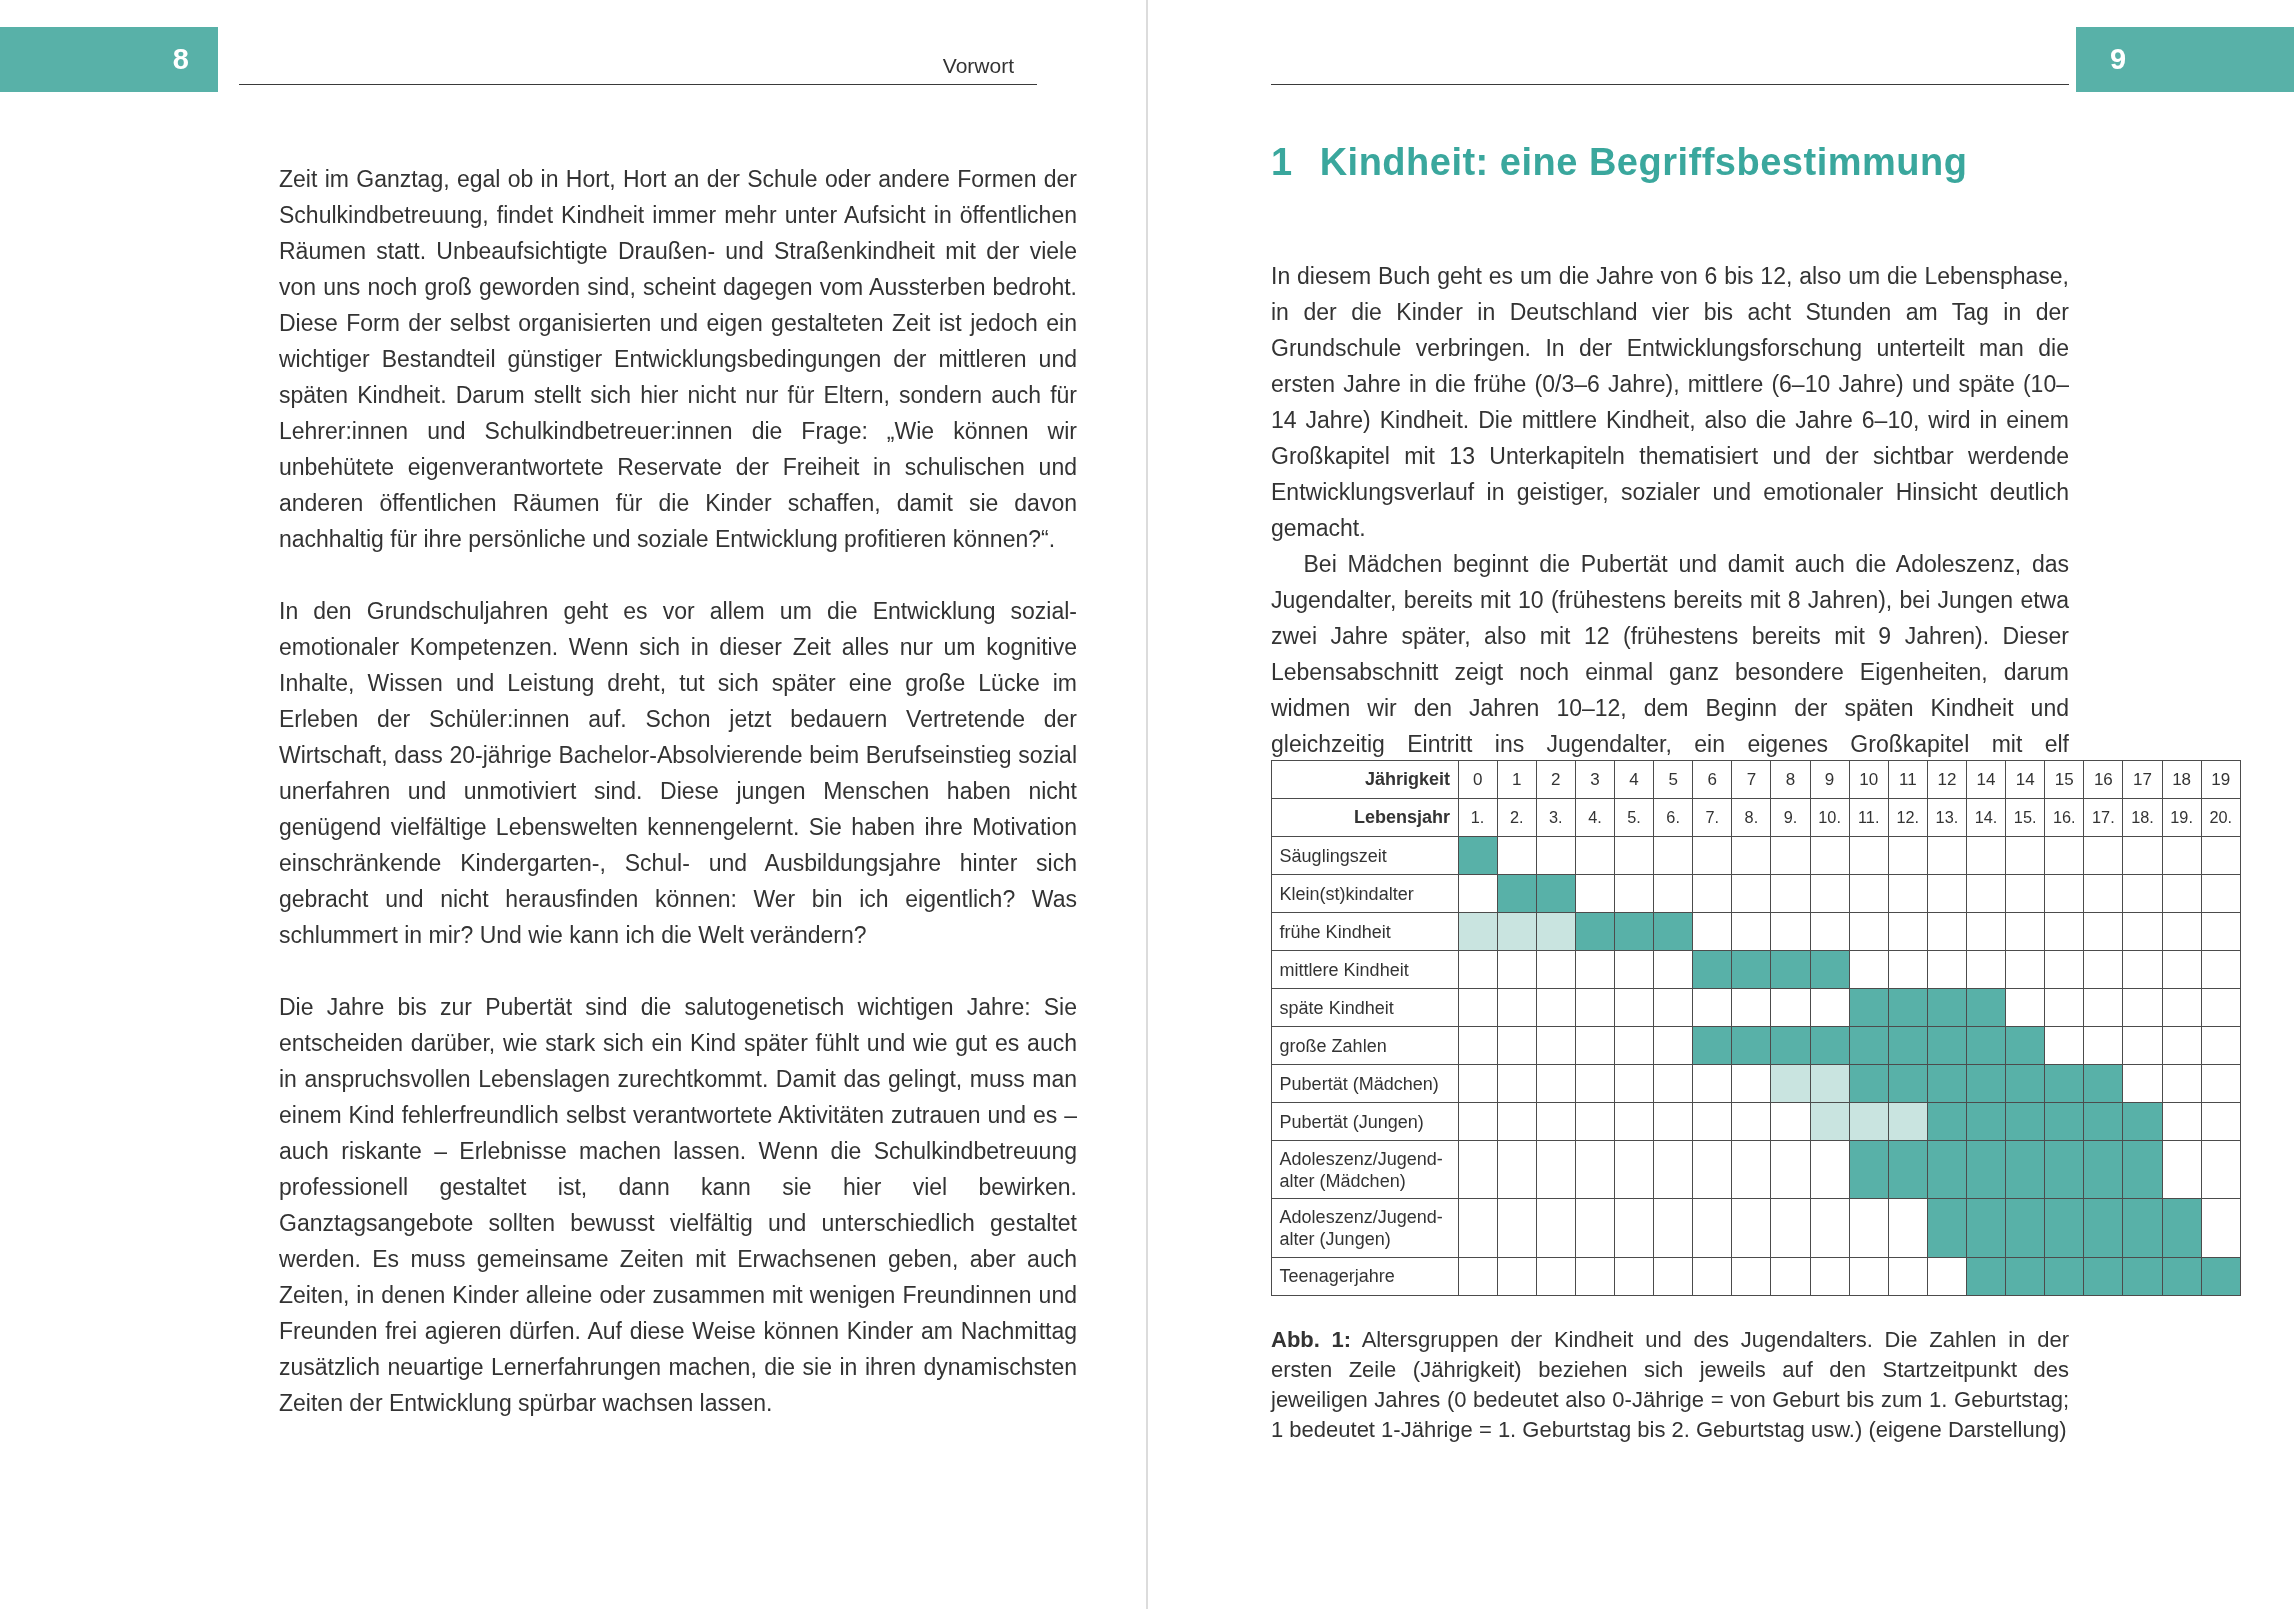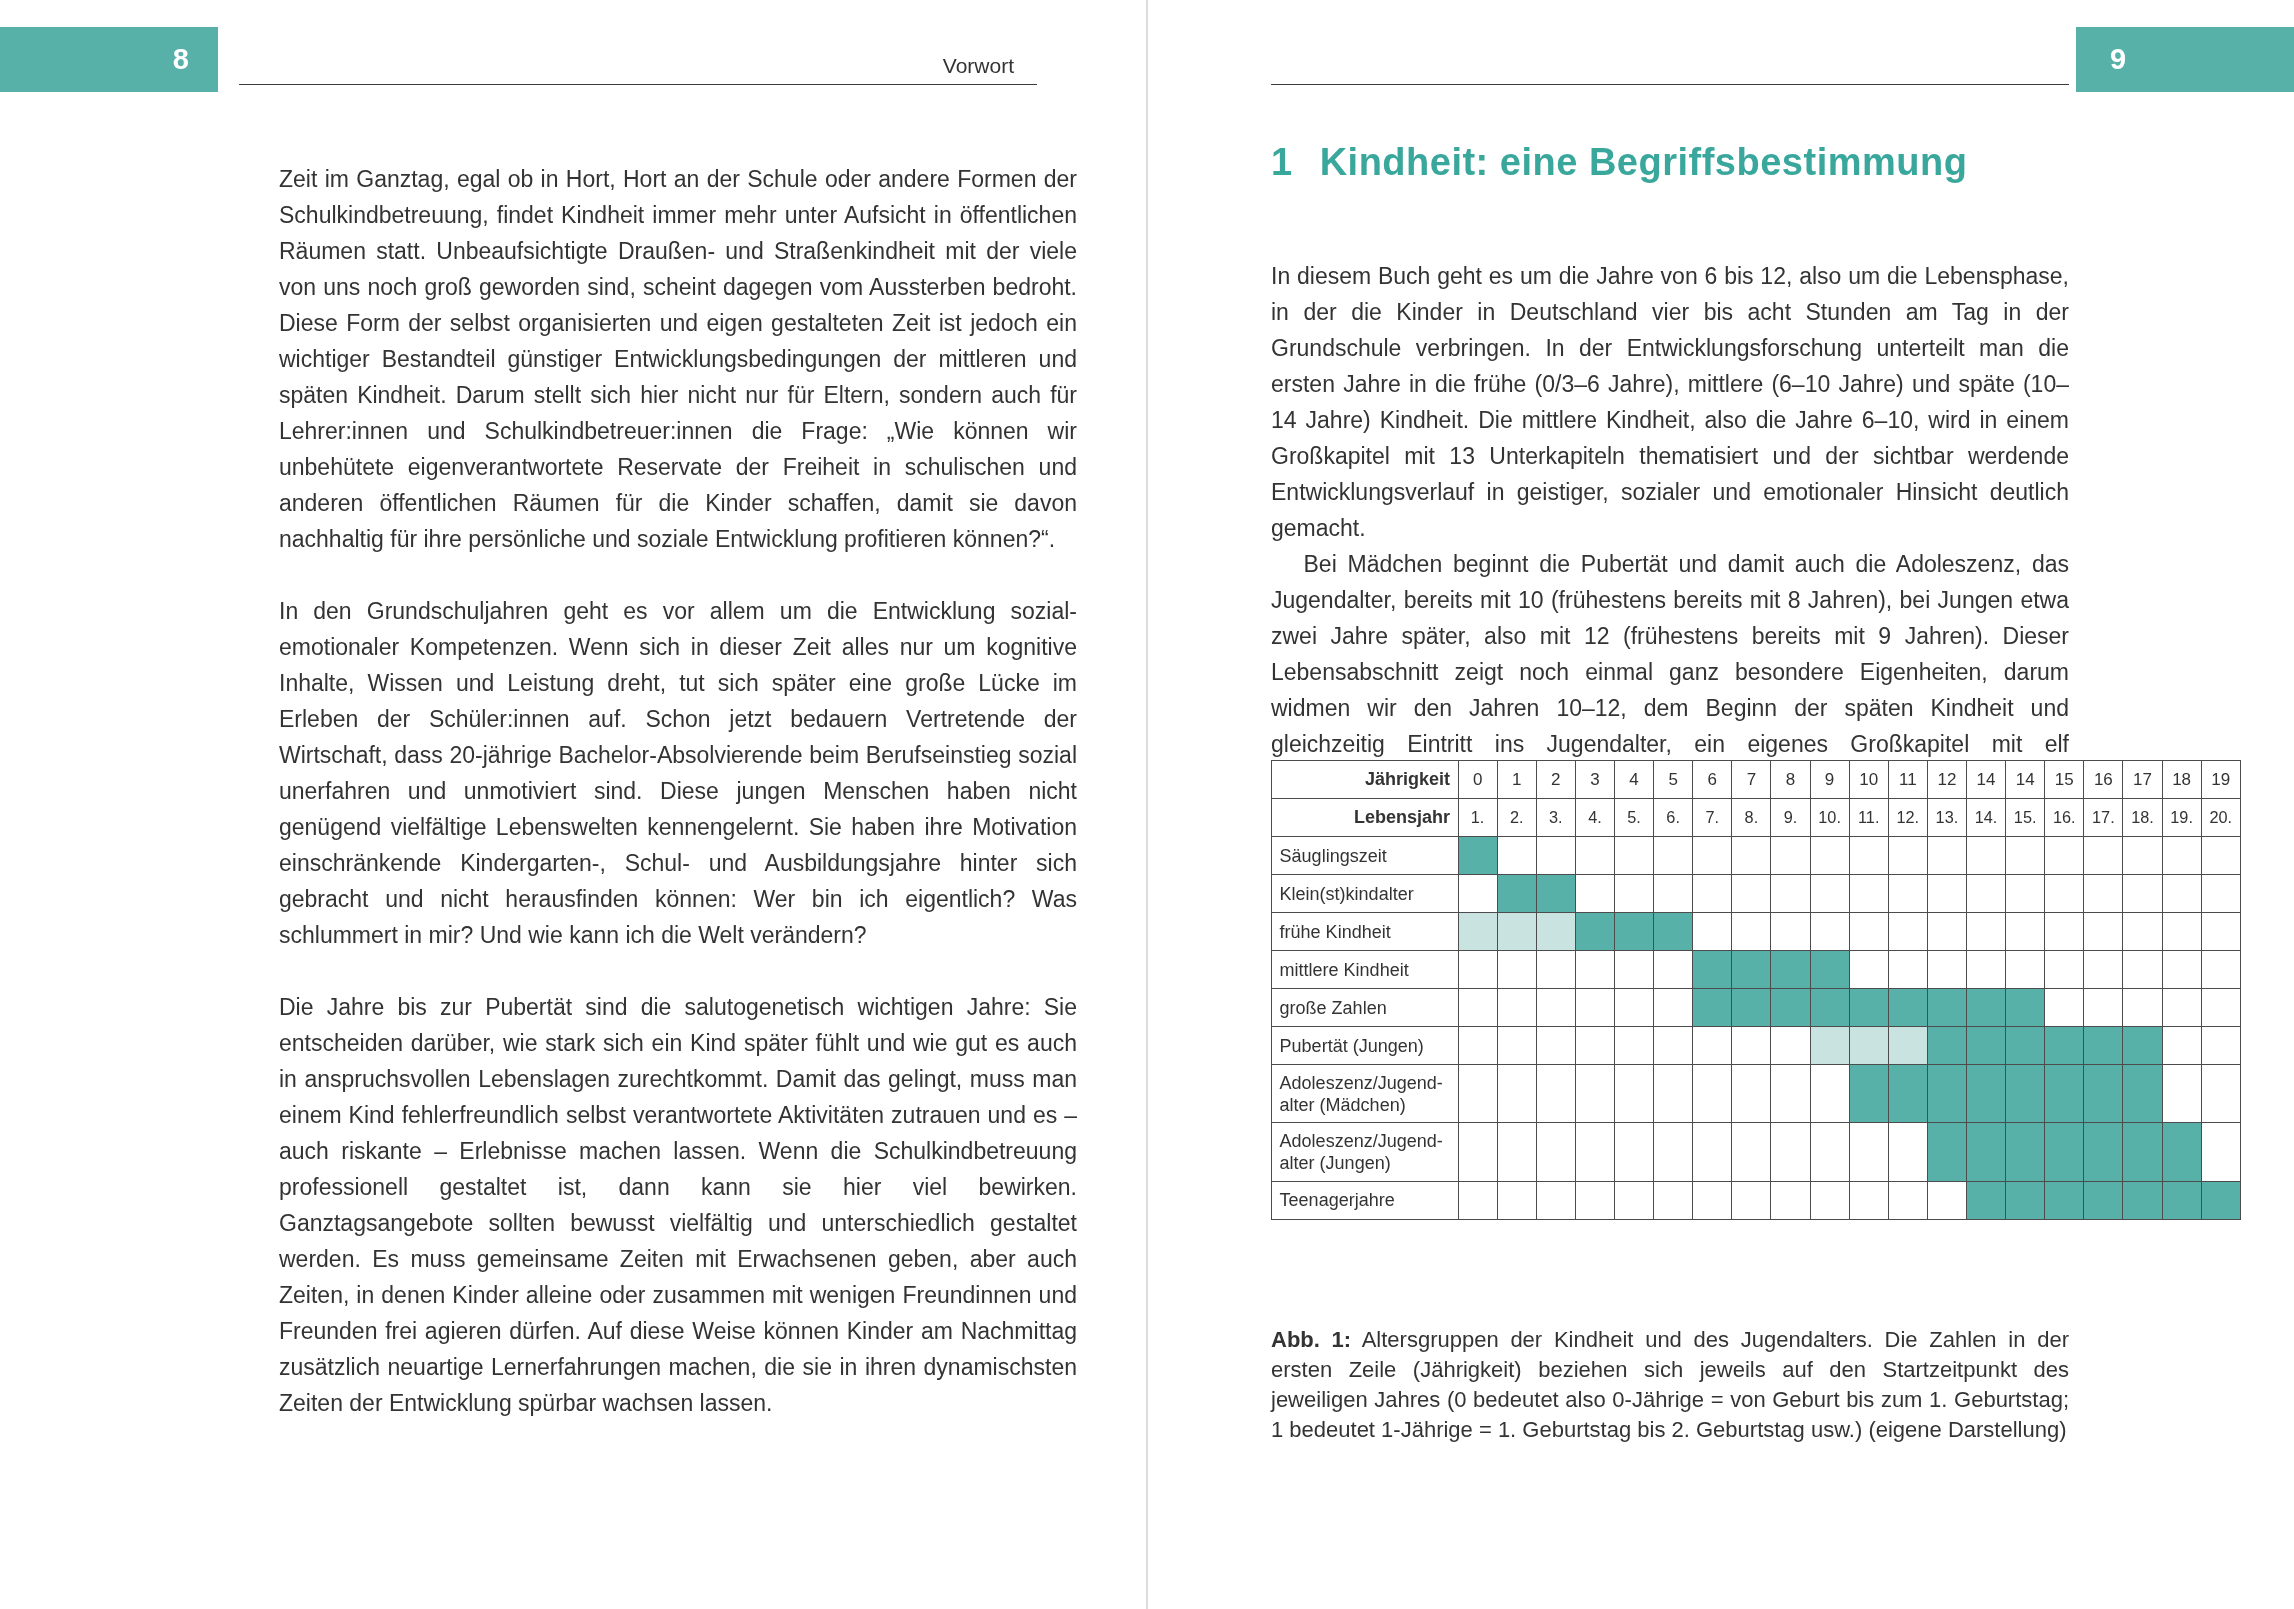--- a/index.html
+++ b/index.html
@@ -271,38 +271,84 @@
               <td class="cell"></td>
               <td class="cell"></td>
               <td class="cell"></td>
               <td class="cell"></td>
               <td class="cell"></td>
               <td class="cell"></td>
               <td class="cell"></td>
               <td class="cell"></td>
             </tr>
             <tr class="data-row">
+              <td class="rowlbl">späte Kindheit</td>
+              <td class="cell"></td>
+              <td class="cell"></td>
+              <td class="cell"></td>
+              <td class="cell"></td>
+              <td class="cell"></td>
+              <td class="cell"></td>
+              <td class="cell"></td>
+              <td class="cell"></td>
+              <td class="cell"></td>
+              <td class="cell"></td>
+              <td class="cell full"></td>
+              <td class="cell full"></td>
+              <td class="cell full"></td>
+              <td class="cell full"></td>
+              <td class="cell"></td>
+              <td class="cell"></td>
+              <td class="cell"></td>
+              <td class="cell"></td>
+              <td class="cell"></td>
+              <td class="cell"></td>
+            </tr>
+            <tr class="data-row">
               <td class="rowlbl">große Zahlen</td>
               <td class="cell"></td>
               <td class="cell"></td>
               <td class="cell"></td>
               <td class="cell"></td>
               <td class="cell"></td>
               <td class="cell"></td>
               <td class="cell full"></td>
               <td class="cell full"></td>
               <td class="cell full"></td>
               <td class="cell full"></td>
               <td class="cell full"></td>
               <td class="cell full"></td>
               <td class="cell full"></td>
               <td class="cell full"></td>
               <td class="cell full"></td>
               <td class="cell"></td>
               <td class="cell"></td>
+              <td class="cell"></td>
+              <td class="cell"></td>
+              <td class="cell"></td>
+            </tr>
+            <tr class="data-row">
+              <td class="rowlbl">Pubertät (Mädchen)</td>
+              <td class="cell"></td>
+              <td class="cell"></td>
+              <td class="cell"></td>
+              <td class="cell"></td>
+              <td class="cell"></td>
+              <td class="cell"></td>
+              <td class="cell"></td>
+              <td class="cell"></td>
+              <td class="cell light"></td>
+              <td class="cell light"></td>
+              <td class="cell full"></td>
+              <td class="cell full"></td>
+              <td class="cell full"></td>
+              <td class="cell full"></td>
+              <td class="cell full"></td>
+              <td class="cell full"></td>
+              <td class="cell full"></td>
               <td class="cell"></td>
               <td class="cell"></td>
               <td class="cell"></td>
             </tr>
             <tr class="data-row">
               <td class="rowlbl">Pubertät (Jungen)</td>
               <td class="cell"></td>
               <td class="cell"></td>
               <td class="cell"></td>
               <td class="cell"></td>

